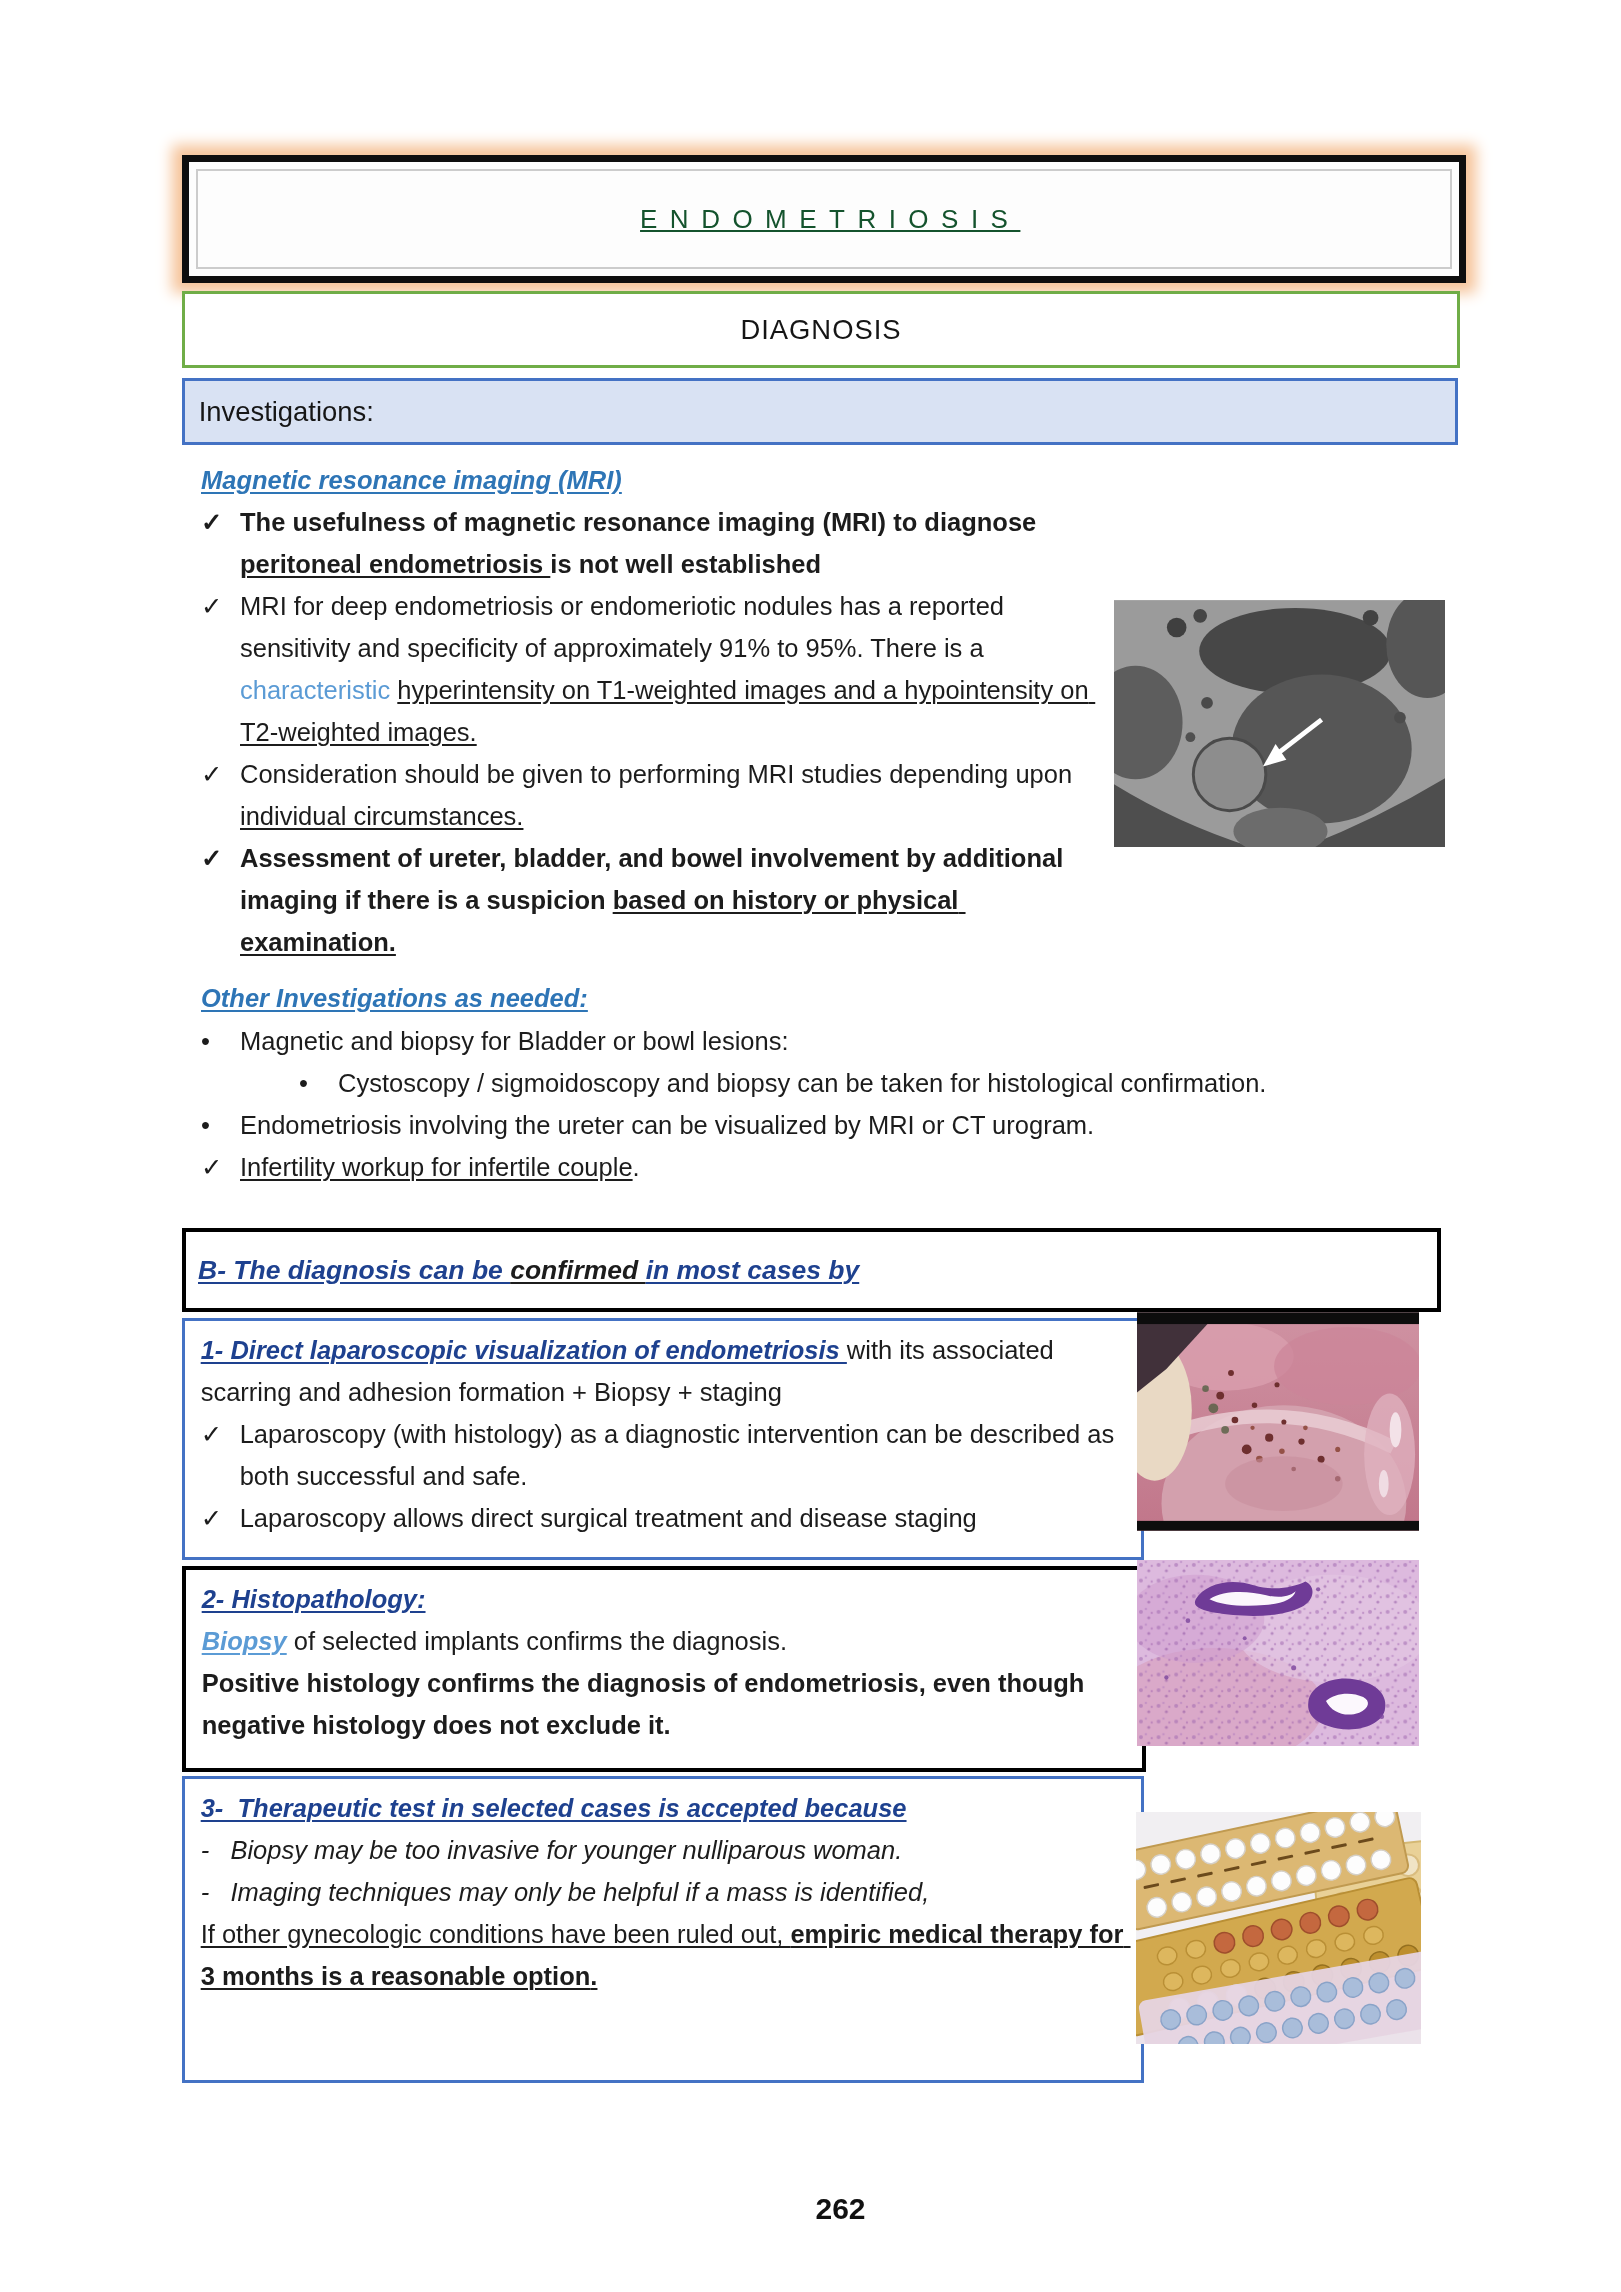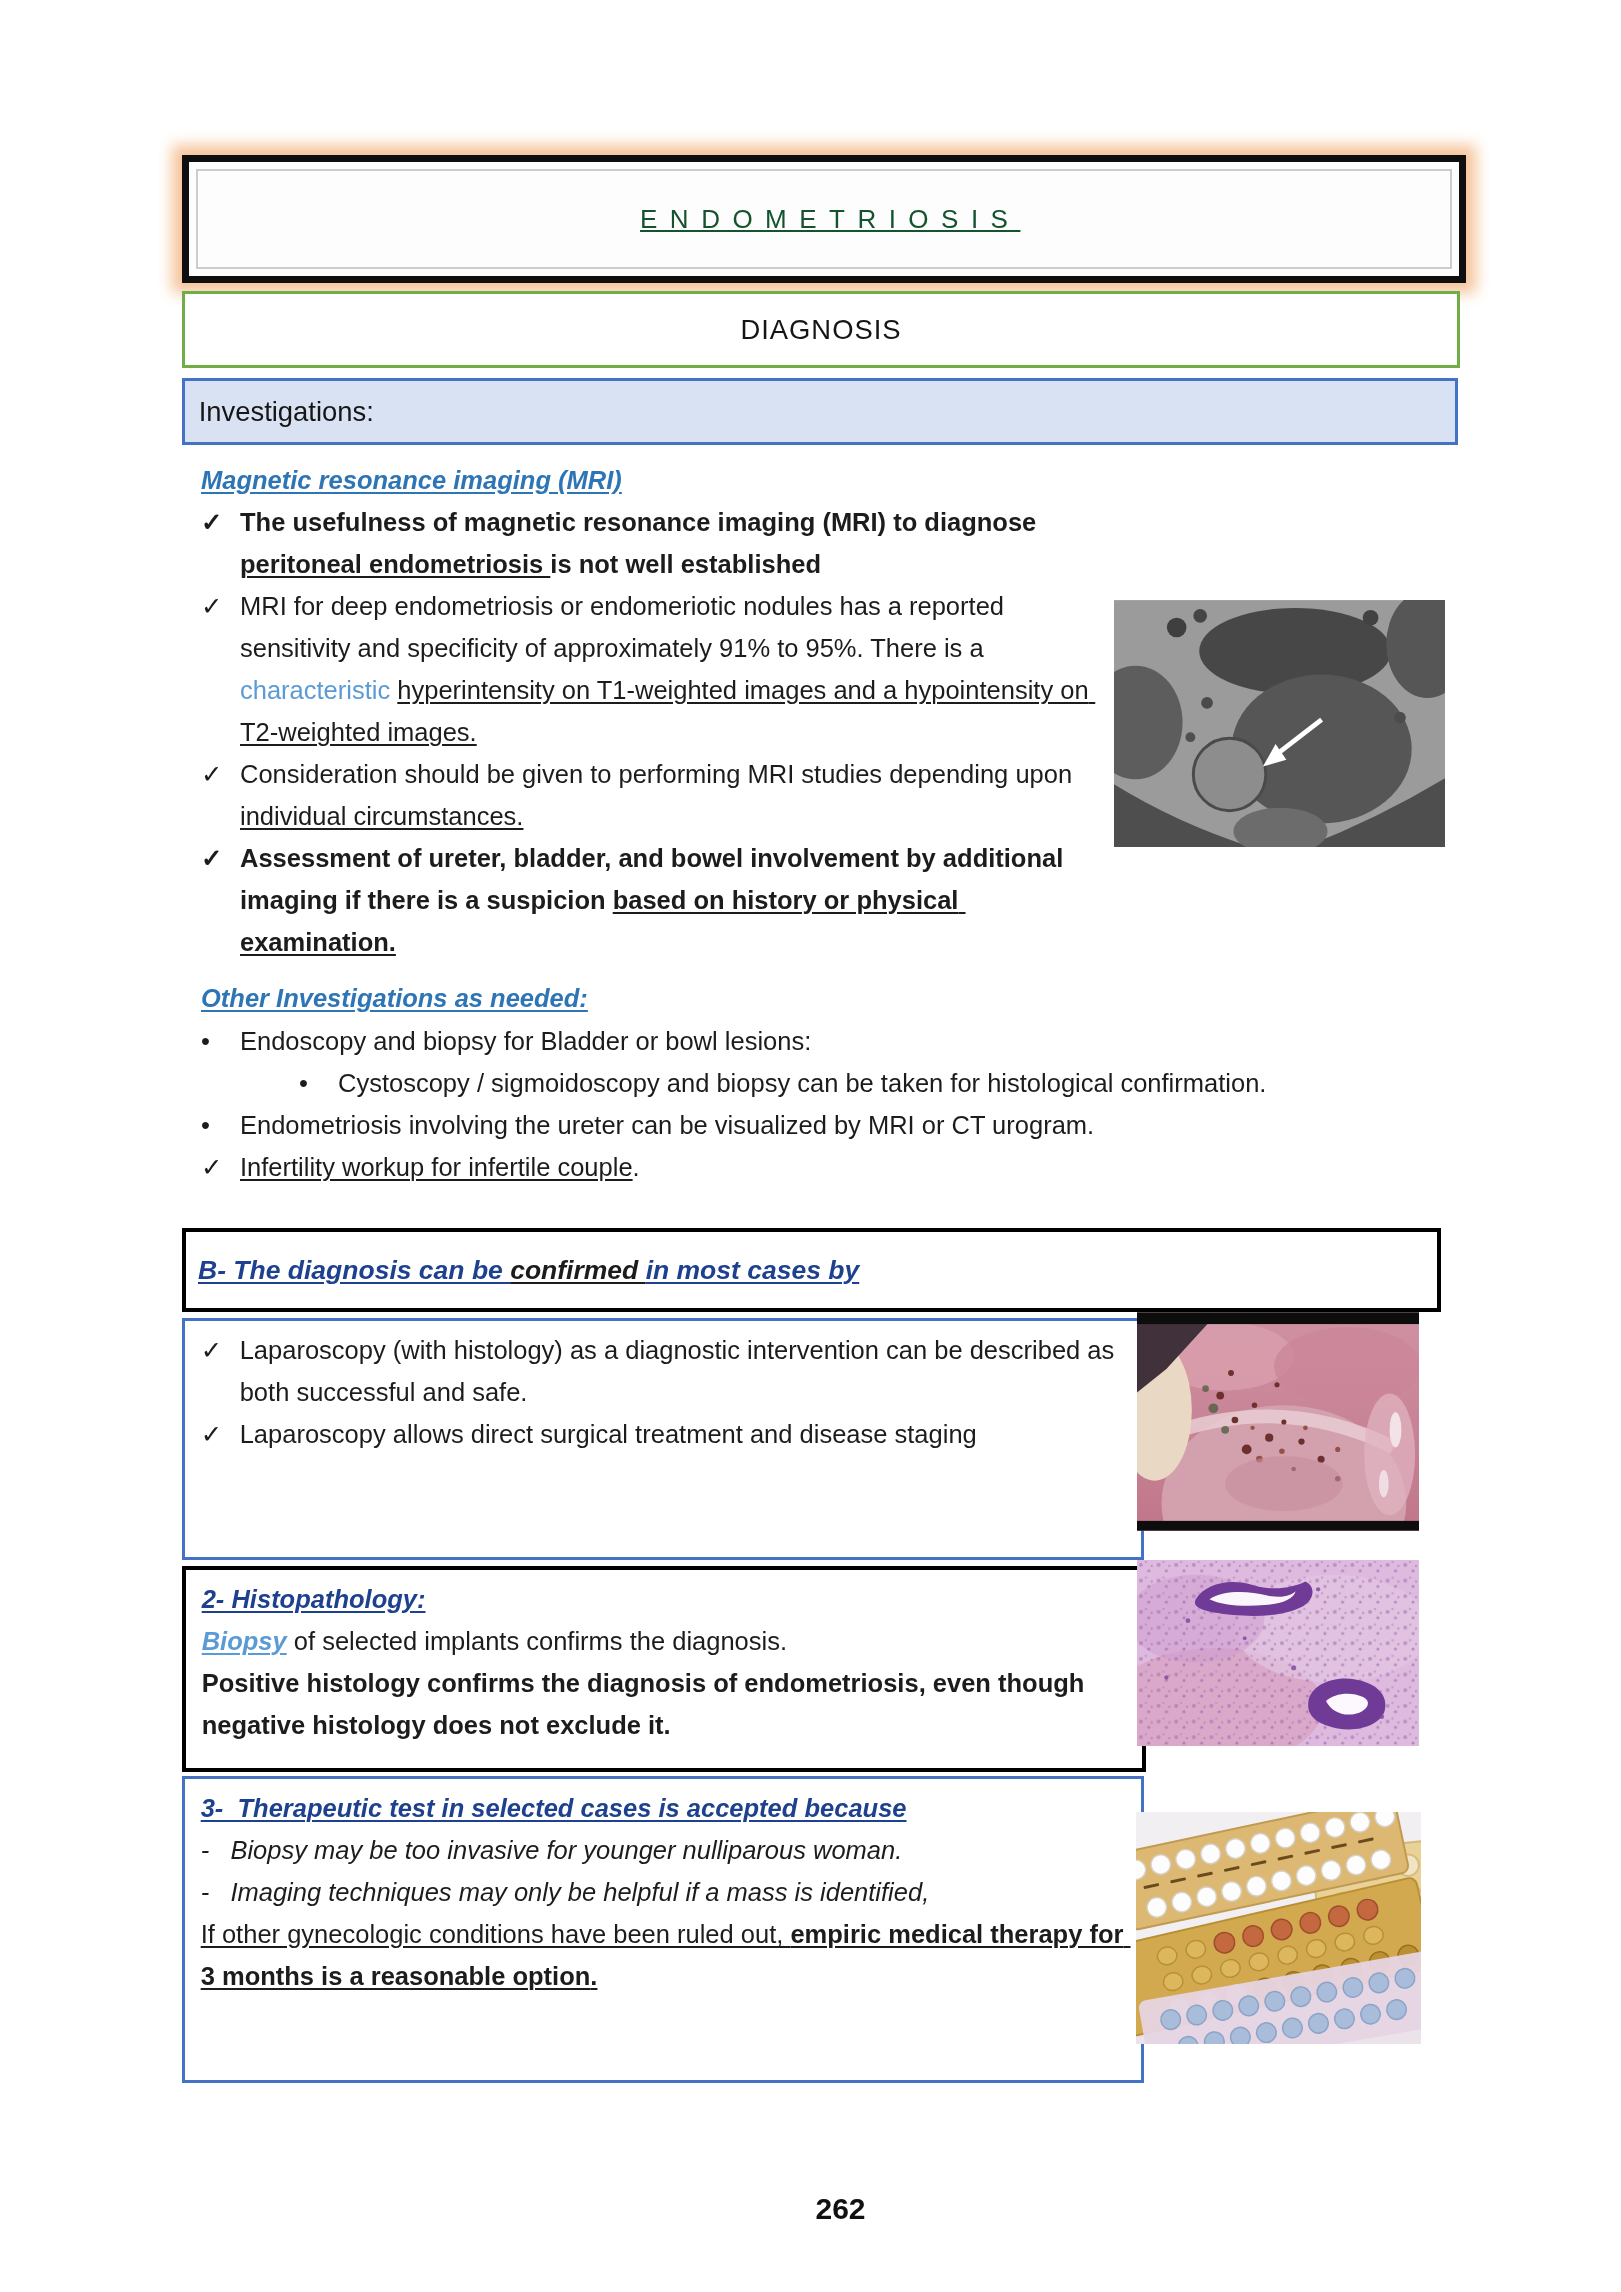--- a/index.html
+++ b/index.html
@@ -154,21 +154,21 @@
       <path d="M212,122 L168,156" stroke="#ffffff" stroke-width="5"></path>
       <polygon points="152,170 176,163 165,147" fill="#ffffff"></polygon>
     </svg>
   </div>
 
   <div class="other-section body-text">
     <div class="sec-heading">Other Investigations as needed:</div>
     <div>
         <div class="bullet">
           <span class="marker">•</span>
-          <span class="btext"><span class="">Endoscopy and biopsy for Bladder or bowl lesions:</span></span>
+          <span class="btext"><span class="">Magnetic and biopsy for Bladder or bowl lesions:</span></span>
         </div>
         <div class="bullet indent">
           <span class="marker">•</span>
           <span class="btext"><span class="">Cystoscopy / sigmoidoscopy and biopsy can be taken for histological confirmation.</span></span>
         </div>
         <div class="bullet">
           <span class="marker">•</span>
           <span class="btext"><span class="">Endometriosis involving the ureter can be visualized by MRI or CT urogram.</span></span>
         </div>
         <div class="bullet">
@@ -176,20 +176,21 @@
           <span class="btext"><span class="u">Infertility workup for infertile couple</span><span class="">.</span></span>
         </div>
       </div>
   </div>
 
   <div class="box-b">
     <div class="tline"><span class="navy bi u">B- The diagnosis can be </span><span class="bi u">confirmed </span><span class="navy bi u">in most cases by</span></div>
   </div>
 
   <div class="num-box box1 body-text">
+    <div class="tline"><span class="navy bi u">1- Direct laparoscopic visualization of endometriosis </span><span class="">with its associated scarring and adhesion formation + Biopsy + staging</span></div>
     <div>
         <div class="bullet">
           <span class="marker">✓</span>
           <span class="btext"><span class="">Laparoscopy (with histology) as a diagnostic intervention can be described as both successful and safe.</span></span>
         </div>
         <div class="bullet">
           <span class="marker">✓</span>
           <span class="btext"><span class="">Laparoscopy allows direct surgical treatment and disease staging</span></span>
         </div>
       </div>

